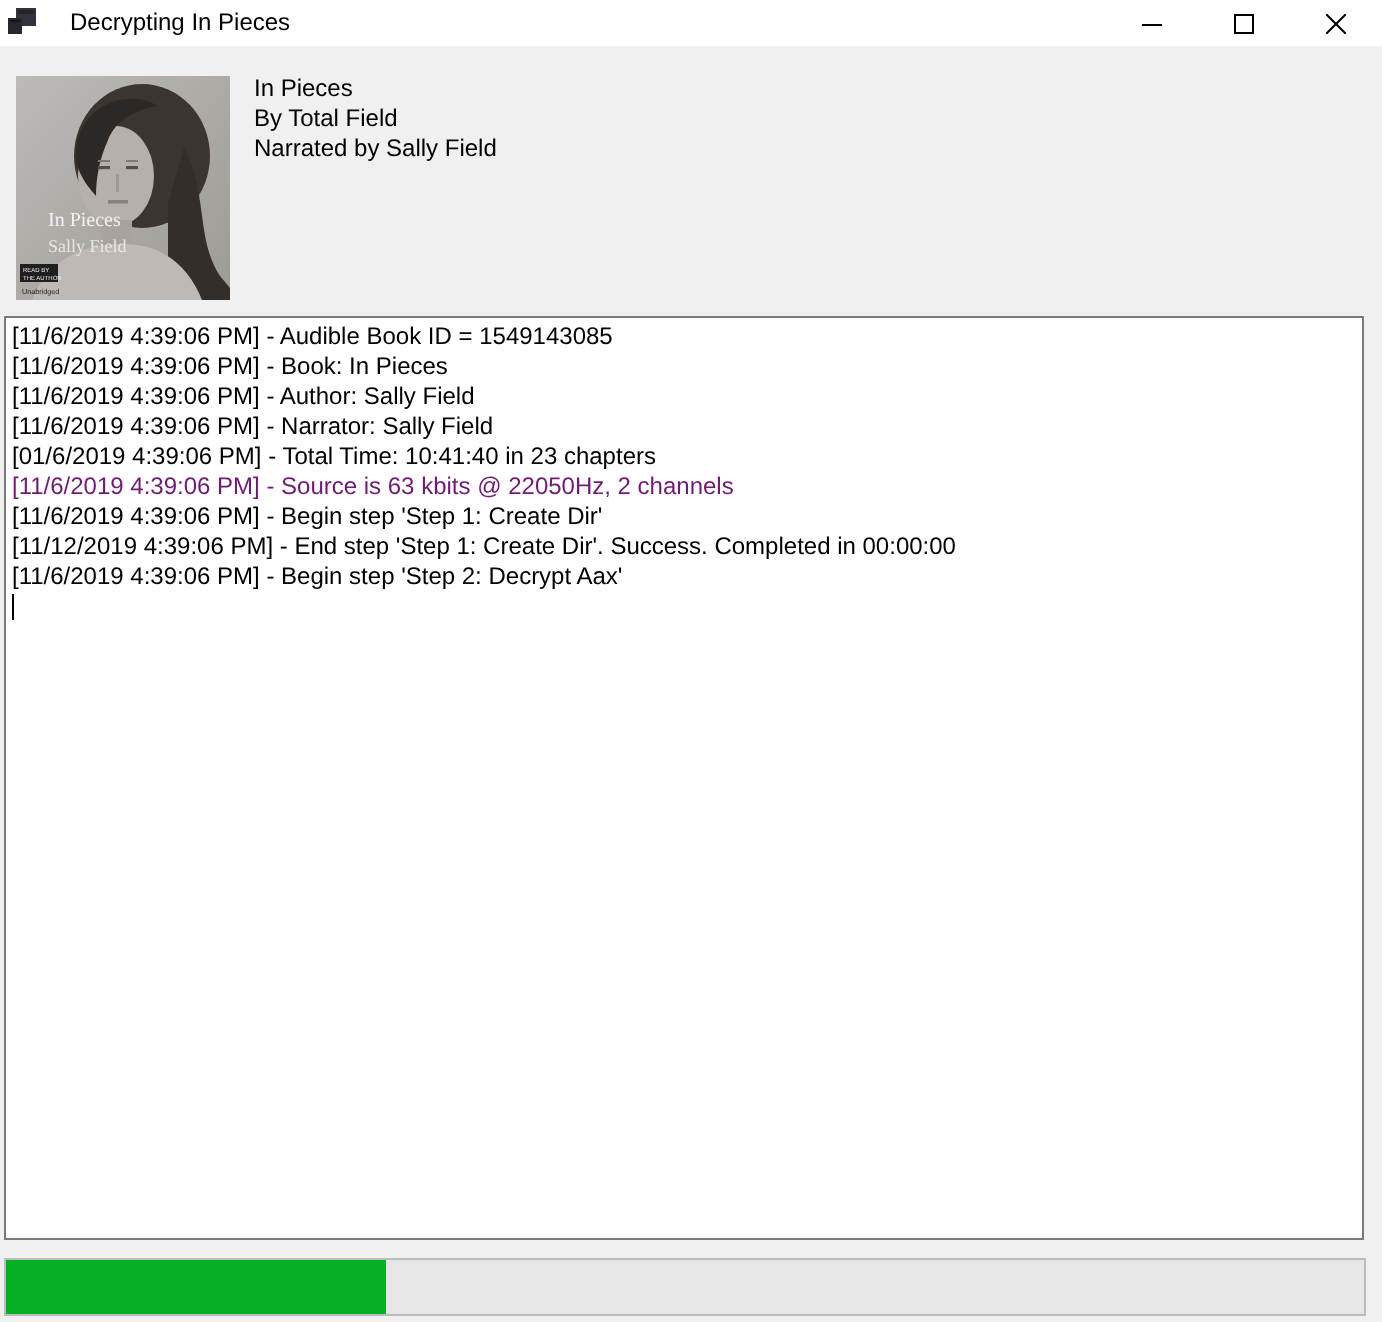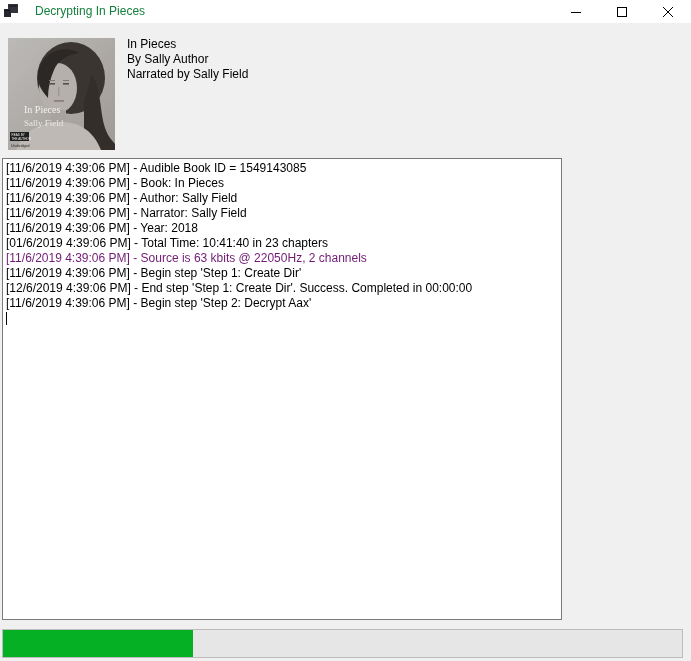--- a/index.html
+++ b/index.html
@@ -11,39 +11,39 @@
     -webkit-font-smoothing:antialiased;
   }
   
   .titlebar {
     position:absolute; left:0; top:0; width:691px; height:23px;
     background:#ffffff;
   }
   .app-icon { position:absolute; left:3px; top:3px; width:16px; height:16px; }
   .win-title {
     position:absolute; left:35px; top:4px;
-    font-size:12px; color:#15803d; white-space:nowrap;
+    font-size:12px; color:#000000; white-space:nowrap;
   }
   .controls { position:absolute; right:0; top:0; height:23px; display:flex; }
   .ctrl {
     width:46px; height:23px; display:flex; align-items:center; justify-content:center;
     cursor:default;
   }
   
   .cover {
     position:absolute; left:8px; top:38px; width:107px; height:112px;
     overflow:hidden;
   }
   .book-info {
     position:absolute; left:127px; top:37px;
     font-size:12px; line-height:15px; color:#000;
   }
   
   .log {
-    position:absolute; left:2px; top:158px; width:560px; height:462px;
+    position:absolute; left:2px; top:158px; width:680px; height:462px;
     background:#ffffff; border:1px solid #7a7a7a;
     padding:2px 3px; overflow:hidden;
     font-family:"Liberation Sans", sans-serif;
     font-size:12px; line-height:15px; color:#000;
     cursor:text;
   }
   .log-line { white-space:pre; }
   .caret { width:1px; height:13px; background:#000; margin-top:1px; }
   
   .progress {
@@ -118,34 +118,33 @@
 
       <rect x="2" y="94" width="19" height="9" fill="#1f1f1f"></rect>
       <text x="3.5" y="98" font-size="3" fill="#efefef">READ BY</text>
       <text x="3.5" y="101.8" font-size="3" fill="#efefef">THE AUTHOR</text>
       <text x="3" y="109" font-size="3.6" fill="#26211e">Unabridged</text>
     </svg>
   </div>
 
   <div class="book-info">
     <div>In Pieces</div>
-    <div>By Sally Author</div>
+    <div>By Total Field</div>
     <div>Narrated by Sally Field</div>
   </div>
 
   <div class="log">
     <div class="log-line">[11/6/2019 4:39:06 PM] - Audible Book ID = 1549143085</div>
       <div class="log-line">[11/6/2019 4:39:06 PM] - Book: In Pieces</div>
       <div class="log-line">[11/6/2019 4:39:06 PM] - Author: Sally Field</div>
       <div class="log-line">[11/6/2019 4:39:06 PM] - Narrator: Sally Field</div>
-      <div class="log-line">[11/6/2019 4:39:06 PM] - Year: 2018</div>
       <div class="log-line">[01/6/2019 4:39:06 PM] - Total Time: 10:41:40 in 23 chapters</div>
       <div class="log-line" style="color: #701a75;">[11/6/2019 4:39:06 PM] - Source is 63 kbits @ 22050Hz, 2 channels</div>
       <div class="log-line">[11/6/2019 4:39:06 PM] - Begin step 'Step 1: Create Dir'</div>
-      <div class="log-line">[12/6/2019 4:39:06 PM] - End step 'Step 1: Create Dir'. Success. Completed in 00:00:00</div>
+      <div class="log-line">[11/12/2019 4:39:06 PM] - End step 'Step 1: Create Dir'. Success. Completed in 00:00:00</div>
       <div class="log-line">[11/6/2019 4:39:06 PM] - Begin step 'Step 2: Decrypt Aax'</div>
       <div class="caret"></div>
   </div>
 
   <div class="progress" style="background: rgb(230, 230, 230); border-color: rgb(188, 188, 188);">
     <div class="progress-fill" style="width: 28%; background: rgb(6, 176, 37);"></div>
   </div>
 
 </div>
 

